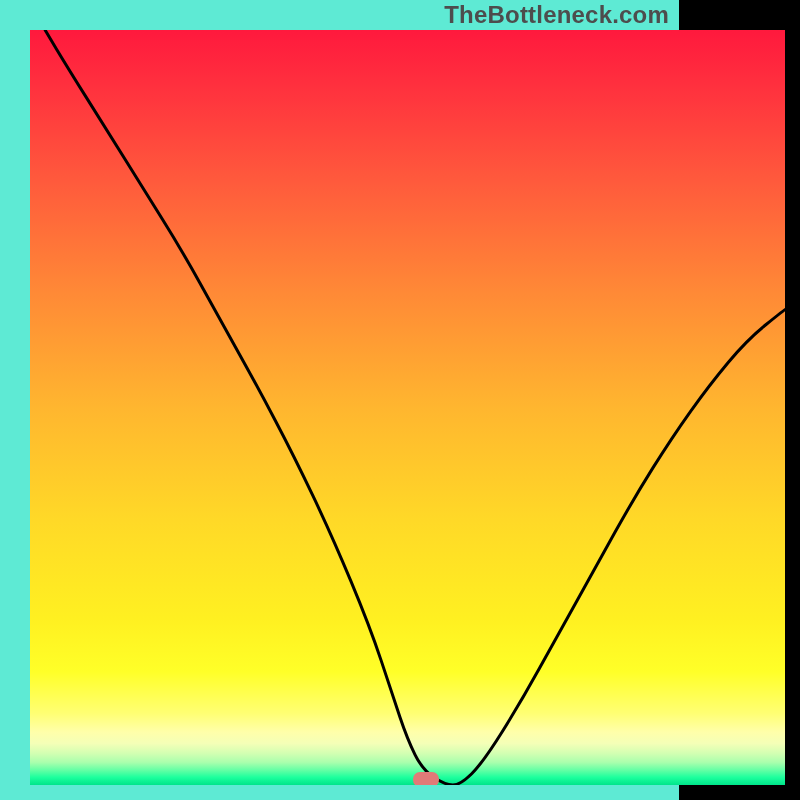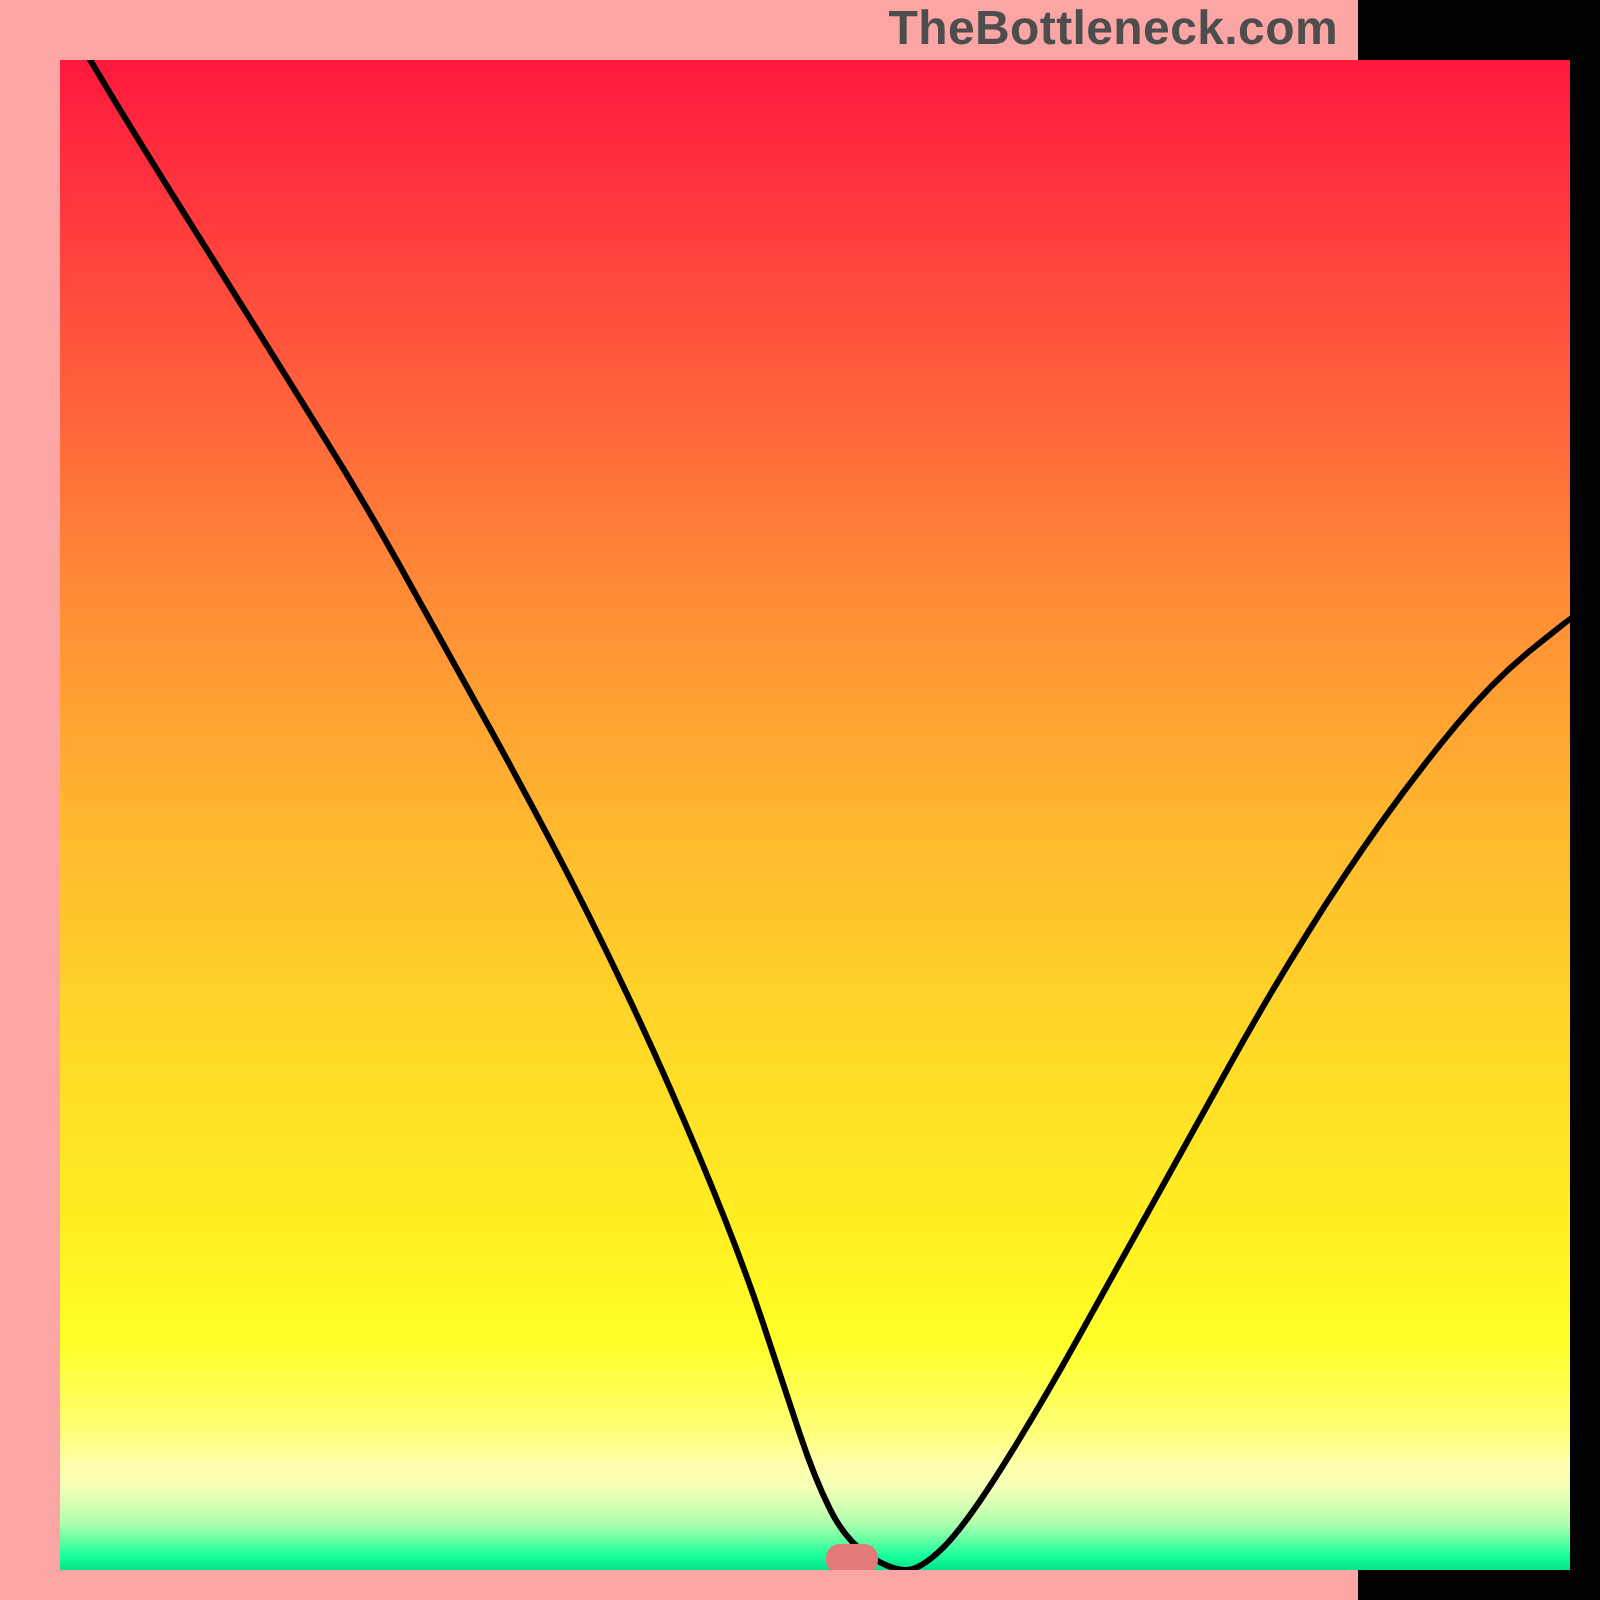--- a/index.html
+++ b/index.html
@@ -8,21 +8,21 @@
     width: 800px;
     height: 800px;
     background: #000;
     overflow: hidden;
     font-family: Arial, Helvetica, sans-serif;
   }
   .frame {
     position: relative;
     width: 679px;
     height: 800px;
-    background: #fca5a5;
+    background: #5eead4;
   }
   .watermark {
     position: absolute;
     top: 1px;
     right: 10px;
     font-size: 24px;
     font-weight: bold;
     color: #4d4d4d;
     letter-spacing: 0.2px;
     z-index: 10;

